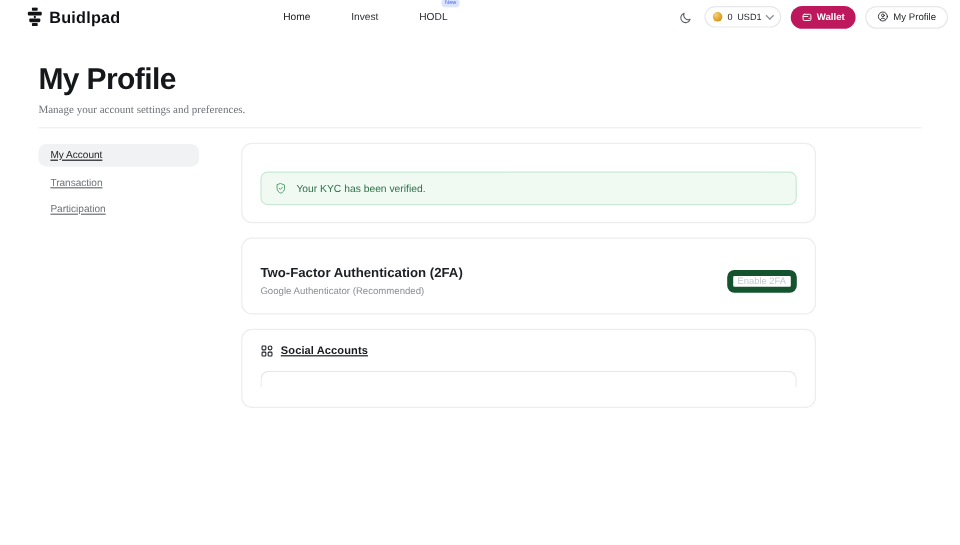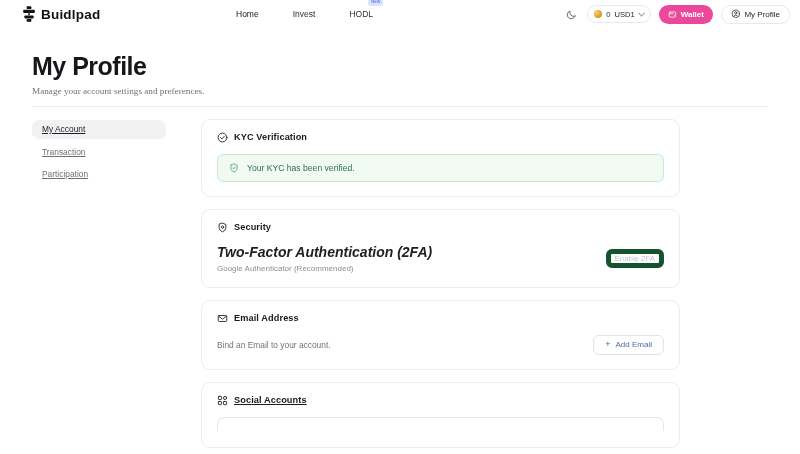--- a/index.html
+++ b/index.html
@@ -129,21 +129,21 @@
   }
 
   .btn-wallet {
     display: flex;
     align-items: center;
     gap: 4px;
     height: 19px;
     padding: 0 9px;
     border: none;
     border-radius: 10px;
-    background: #ec4899;
+    background: #be185d;
     color: #ffffff;
     font-size: 8px;
     font-weight: bold;
     cursor: pointer;
     white-space: nowrap;
   }
 
   .btn-profile {
     display: flex;
     align-items: center;
@@ -262,24 +262,23 @@
 
   
   .row-split {
     margin-top: 11px;
     display: flex;
     align-items: center;
     justify-content: space-between;
     gap: 12px;
   }
   .row-label {
-    font-size: 14px;
+    font-size: 11px;
     font-weight: bold;
     color: #1c1f23;
-    font-style: italic;
   }
   .row-hint {
     margin-top: 4px;
     font-size: 8px;
     color: #8a8f95;
   }
   .row-plain {
     font-size: 8.4px;
     color: #70757b;
   }
@@ -396,69 +395,39 @@
 
   <aside class="sidenav">
     <div class="sidenav-item is-active">My Account</div>
     <div class="sidenav-item">Transaction</div>
     <div class="sidenav-item">Participation</div>
   </aside>
 
   <main class="content">
 
     <section class="card">
-      <div class="card-head">
-        <svg class="card-ico" viewBox="0 0 16 16" fill="none" stroke="currentColor" stroke-width="1.3" stroke-linecap="round" stroke-linejoin="round">
-          <circle cx="8" cy="8" r="6.4"></circle>
-          <path d="M5.3 8.2l1.9 1.9 3.6-4"></path>
-        </svg>
-        <span class="card-title">KYC Verification</span>
-      </div>
       <div class="alert-ok">
         <svg class="alert-ico" viewBox="0 0 16 16" fill="none" stroke="currentColor" stroke-width="1.3" stroke-linecap="round" stroke-linejoin="round">
           <path d="M8 1.6l5 1.9v4.2c0 3.2-2.1 5.6-5 6.7-2.9-1.1-5-3.5-5-6.7V3.5z"></path>
           <path d="M5.9 7.9l1.5 1.5 2.8-3"></path>
         </svg>
         <span class="alert-txt">Your KYC has been verified.</span>
       </div>
     </section>
 
     <section class="card">
-      <div class="card-head">
-        <svg class="card-ico" viewBox="0 0 16 16" fill="none" stroke="currentColor" stroke-width="1.3" stroke-linecap="round" stroke-linejoin="round">
-          <path d="M8 1.7l4.9 1.9v4.1c0 3.1-2 5.5-4.9 6.6-2.9-1.1-4.9-3.5-4.9-6.6V3.6z"></path>
-          <circle cx="8" cy="7.5" r="1.7"></circle>
-        </svg>
-        <span class="card-title">Security</span>
-      </div>
       <div class="row-split">
         <div>
           <div class="row-label">Two-Factor Authentication (2FA)</div>
           <div class="row-hint">Google Authenticator (Recommended)</div>
         </div>
         <button class="btn-ghost-disabled" disabled="">Enable 2FA</button>
       </div>
     </section>
 
-    <section class="card">
-      <div class="card-head">
-        <svg class="card-ico" viewBox="0 0 16 16" fill="none" stroke="currentColor" stroke-width="1.3" stroke-linecap="round" stroke-linejoin="round">
-          <rect x="1.8" y="3.7" width="12.4" height="8.6" rx="1.5"></rect>
-          <path d="M2.3 4.6l5.7 4.3 5.7-4.3"></path>
-        </svg>
-        <span class="card-title">Email Address</span>
-      </div>
-      <div class="row-split">
-        <div class="row-plain">Bind an Email to your account.</div>
-        <button class="btn-outline-accent">
-          <span class="plus-g">+</span>
-          <span>Add Email</span>
-        </button>
-      </div>
-    </section>
 
     <section class="card card-clipped">
       <div class="card-head">
         <svg class="card-ico" viewBox="0 0 16 16" fill="none" stroke="currentColor" stroke-width="1.3" stroke-linecap="round" stroke-linejoin="round">
           <rect x="2" y="2" width="4.6" height="4.6" rx="1"></rect>
           <rect x="2" y="9.4" width="4.6" height="4.6" rx="1"></rect>
           <rect x="9.4" y="9.4" width="4.6" height="4.6" rx="1"></rect>
           <circle cx="11.7" cy="4.3" r="2.3"></circle>
         </svg>
         <span class="card-title">Social Accounts</span>

